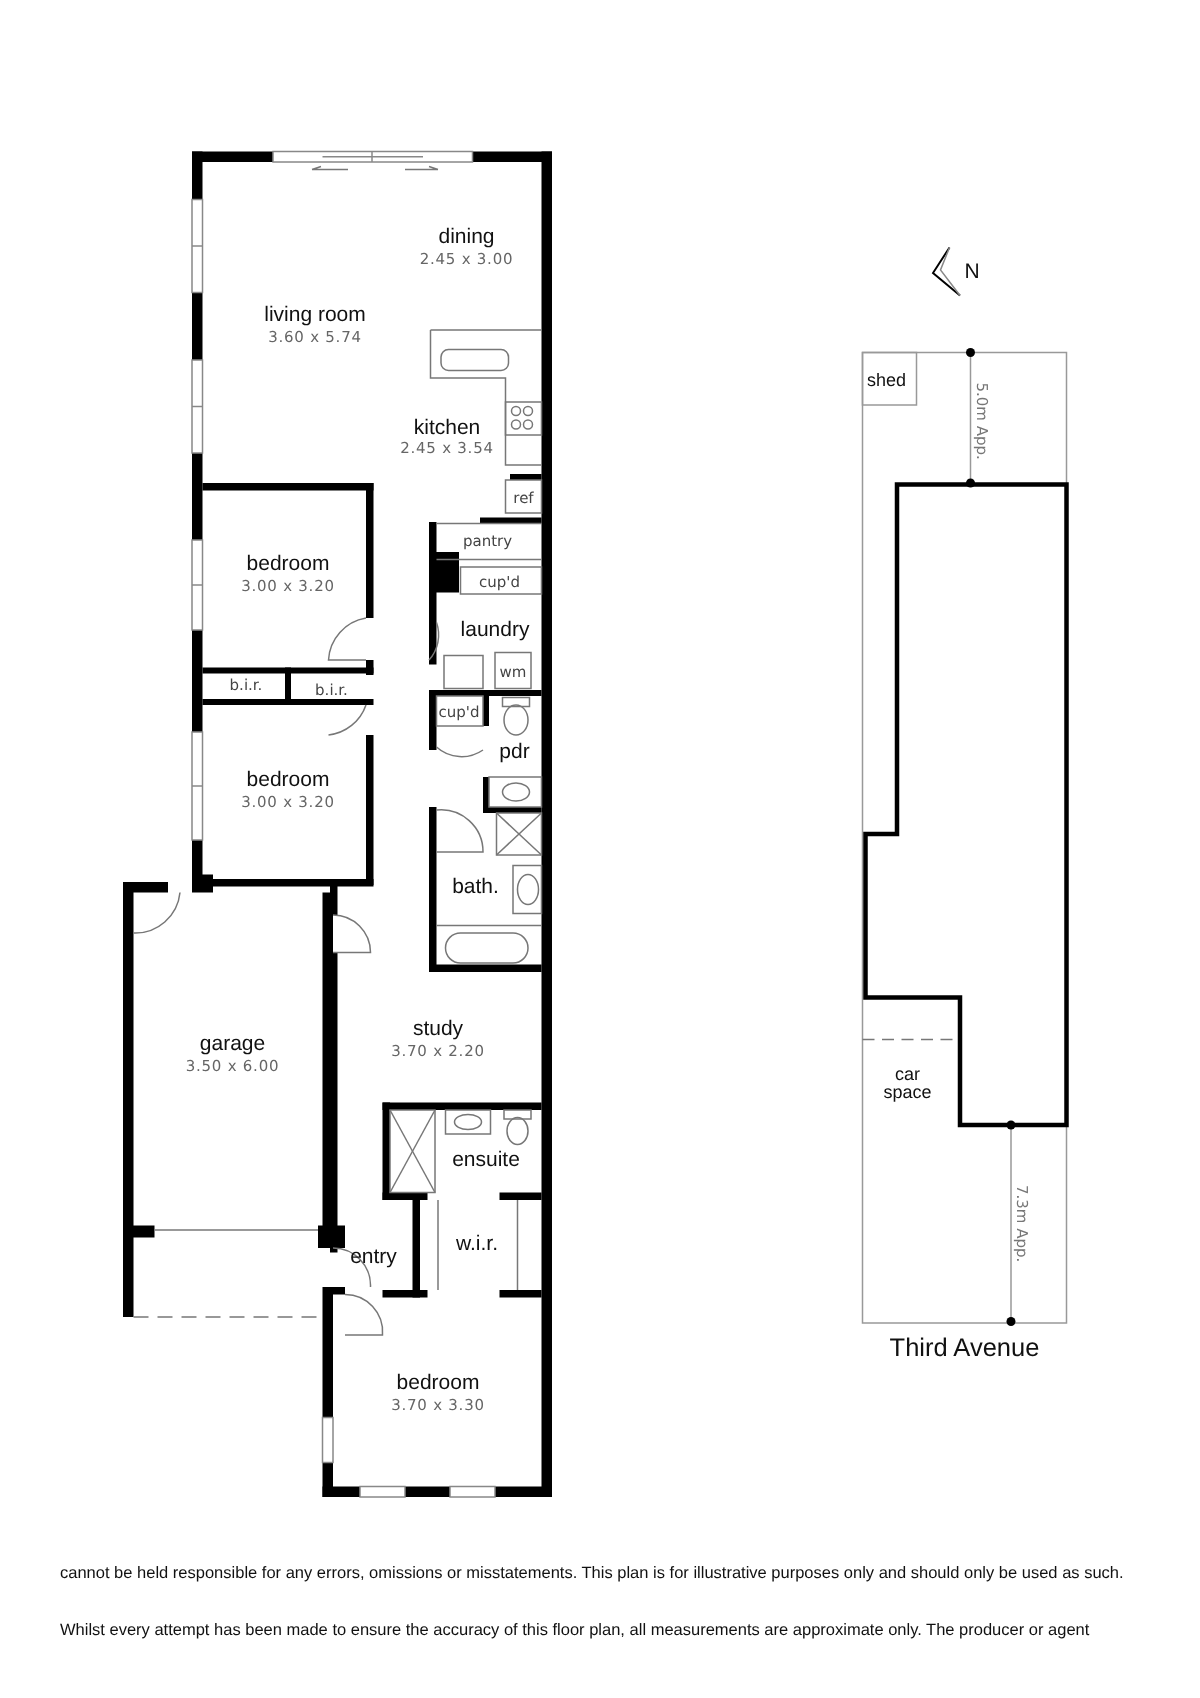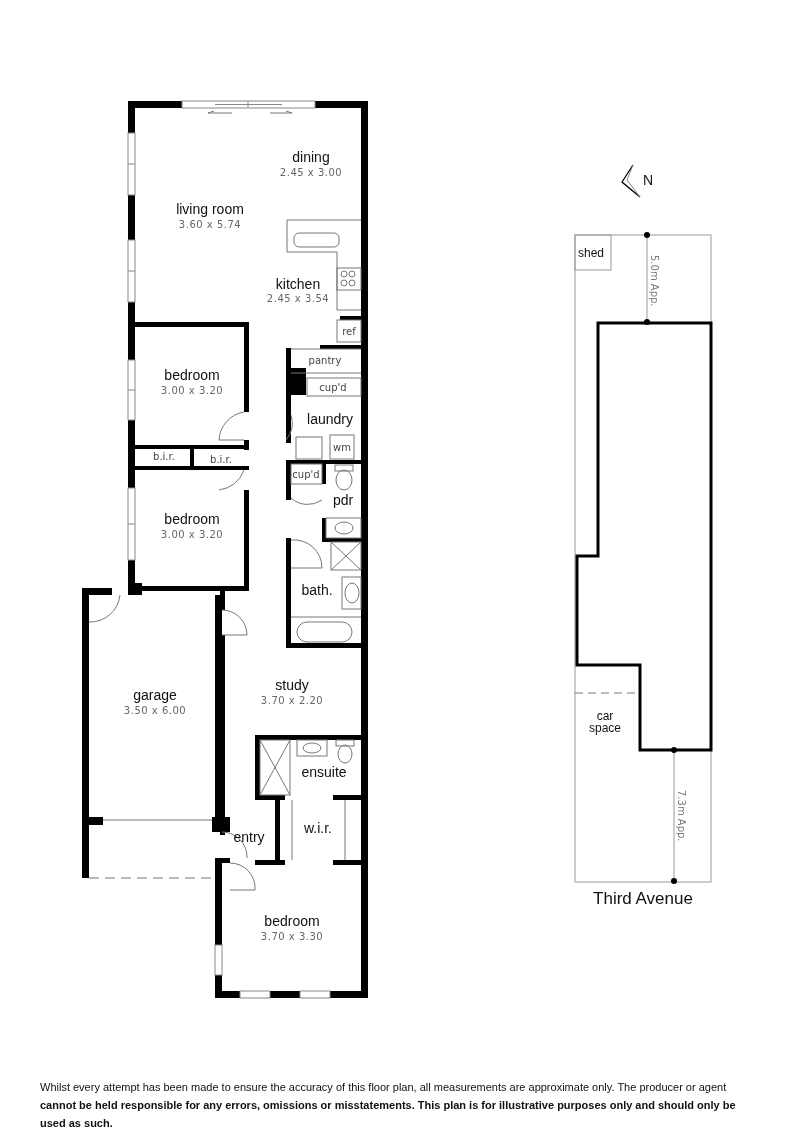--- a/index.html
+++ b/index.html
@@ -228,13 +228,13 @@
 
   <text class="site-label" x="578" y="257">shed</text>
   <text class="site-label" x="605" y="720" text-anchor="middle">car</text>
   <text class="site-label" x="605" y="732" text-anchor="middle">space</text>
   <text class="site-dim" transform="translate(651,255) rotate(90)">5.0m  App.</text>
   <text class="site-dim" transform="translate(678,790) rotate(90)">7.3m  App.</text>
   <text class="street" x="643" y="904" text-anchor="middle">Third Avenue</text>
 </svg>
 
 <div class="disclaimer" style="top:1078px;">Whilst every attempt has been made to ensure the accuracy of this floor plan, all measurements are approximate only. The producer or agent</div>
-<div class="disclaimer" style="top:1096px;font-weight:bold;">cannot be held responsible for any errors, omissions or misstatements. This plan is for illustrative purposes only and should only be used as such.</div>
+<div class="disclaimer" style="top:1040px;">cannot be held responsible for any errors, omissions or misstatements. This plan is for illustrative purposes only and should only be used as such.</div>
 
 </body></html>

